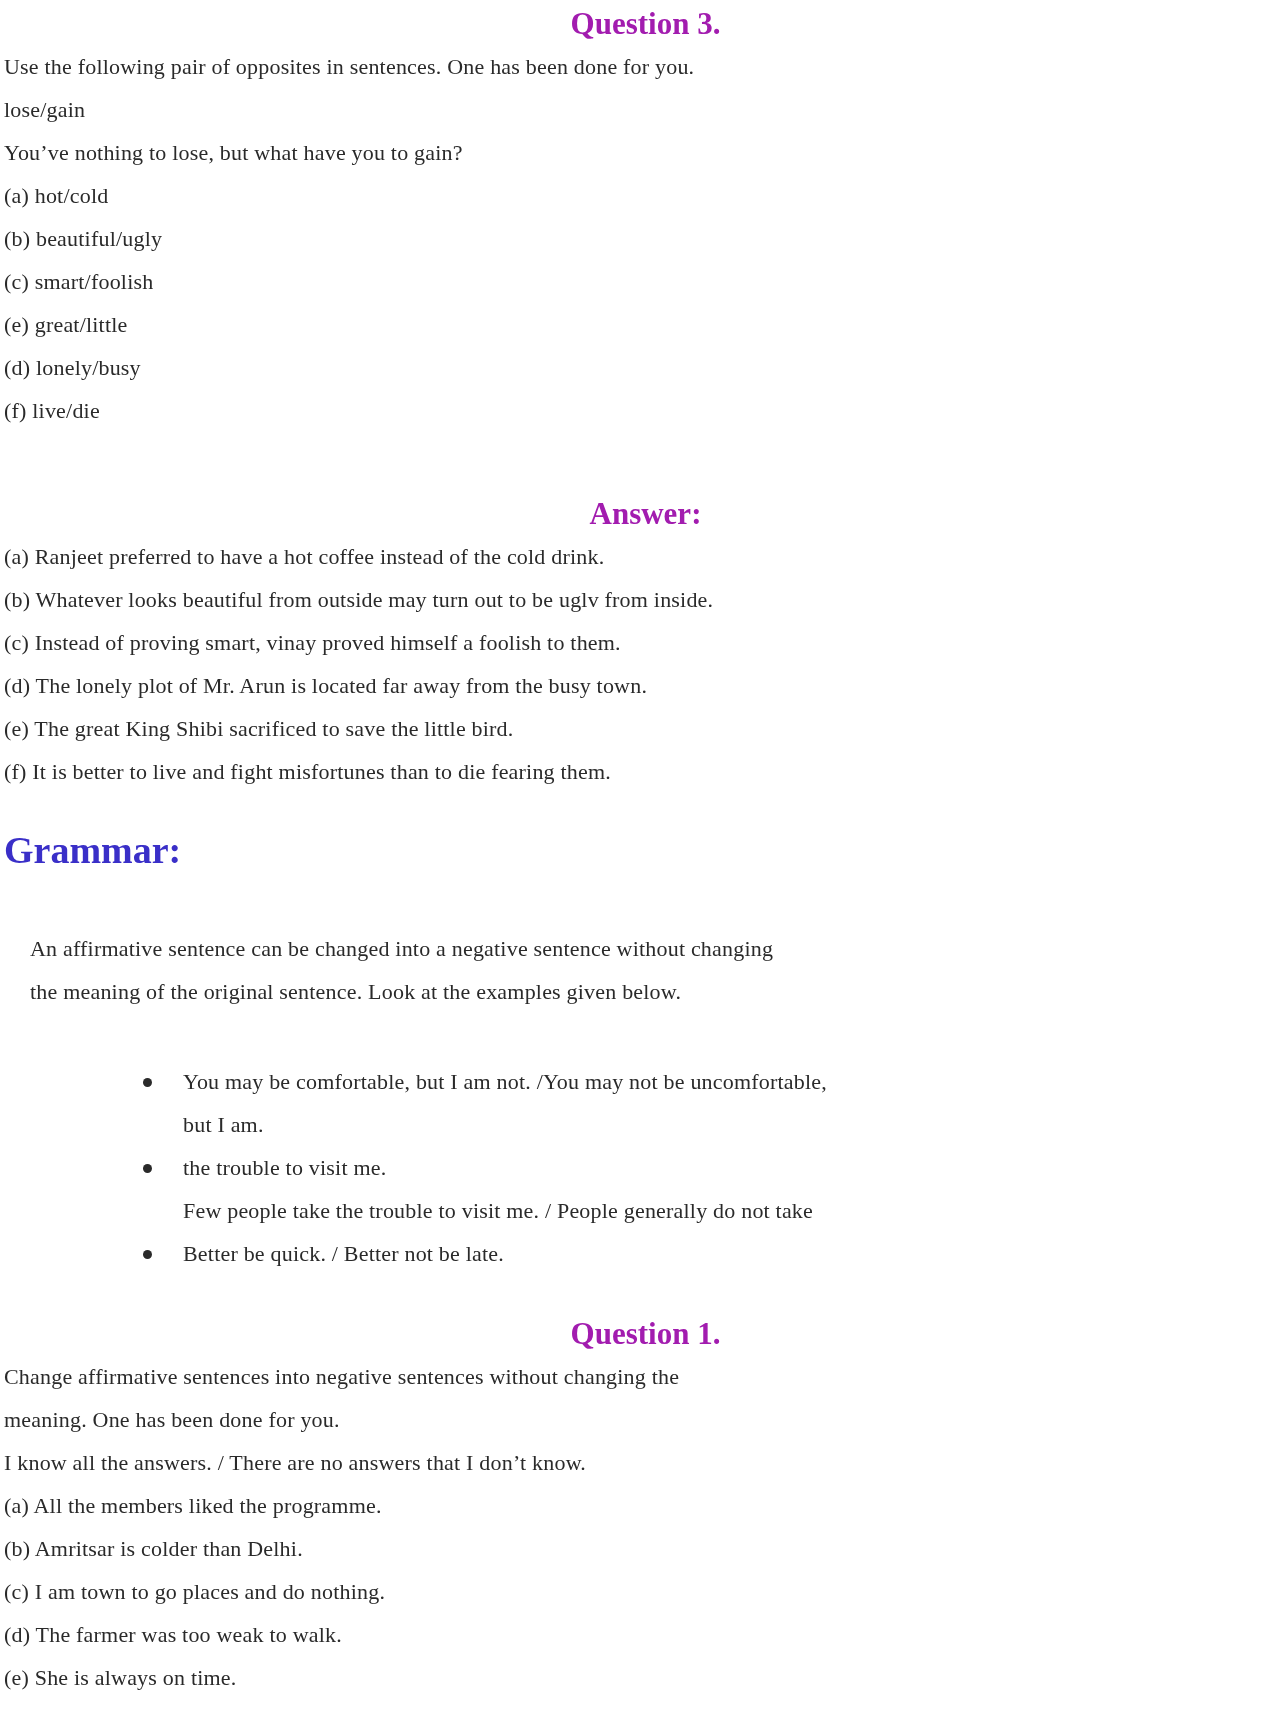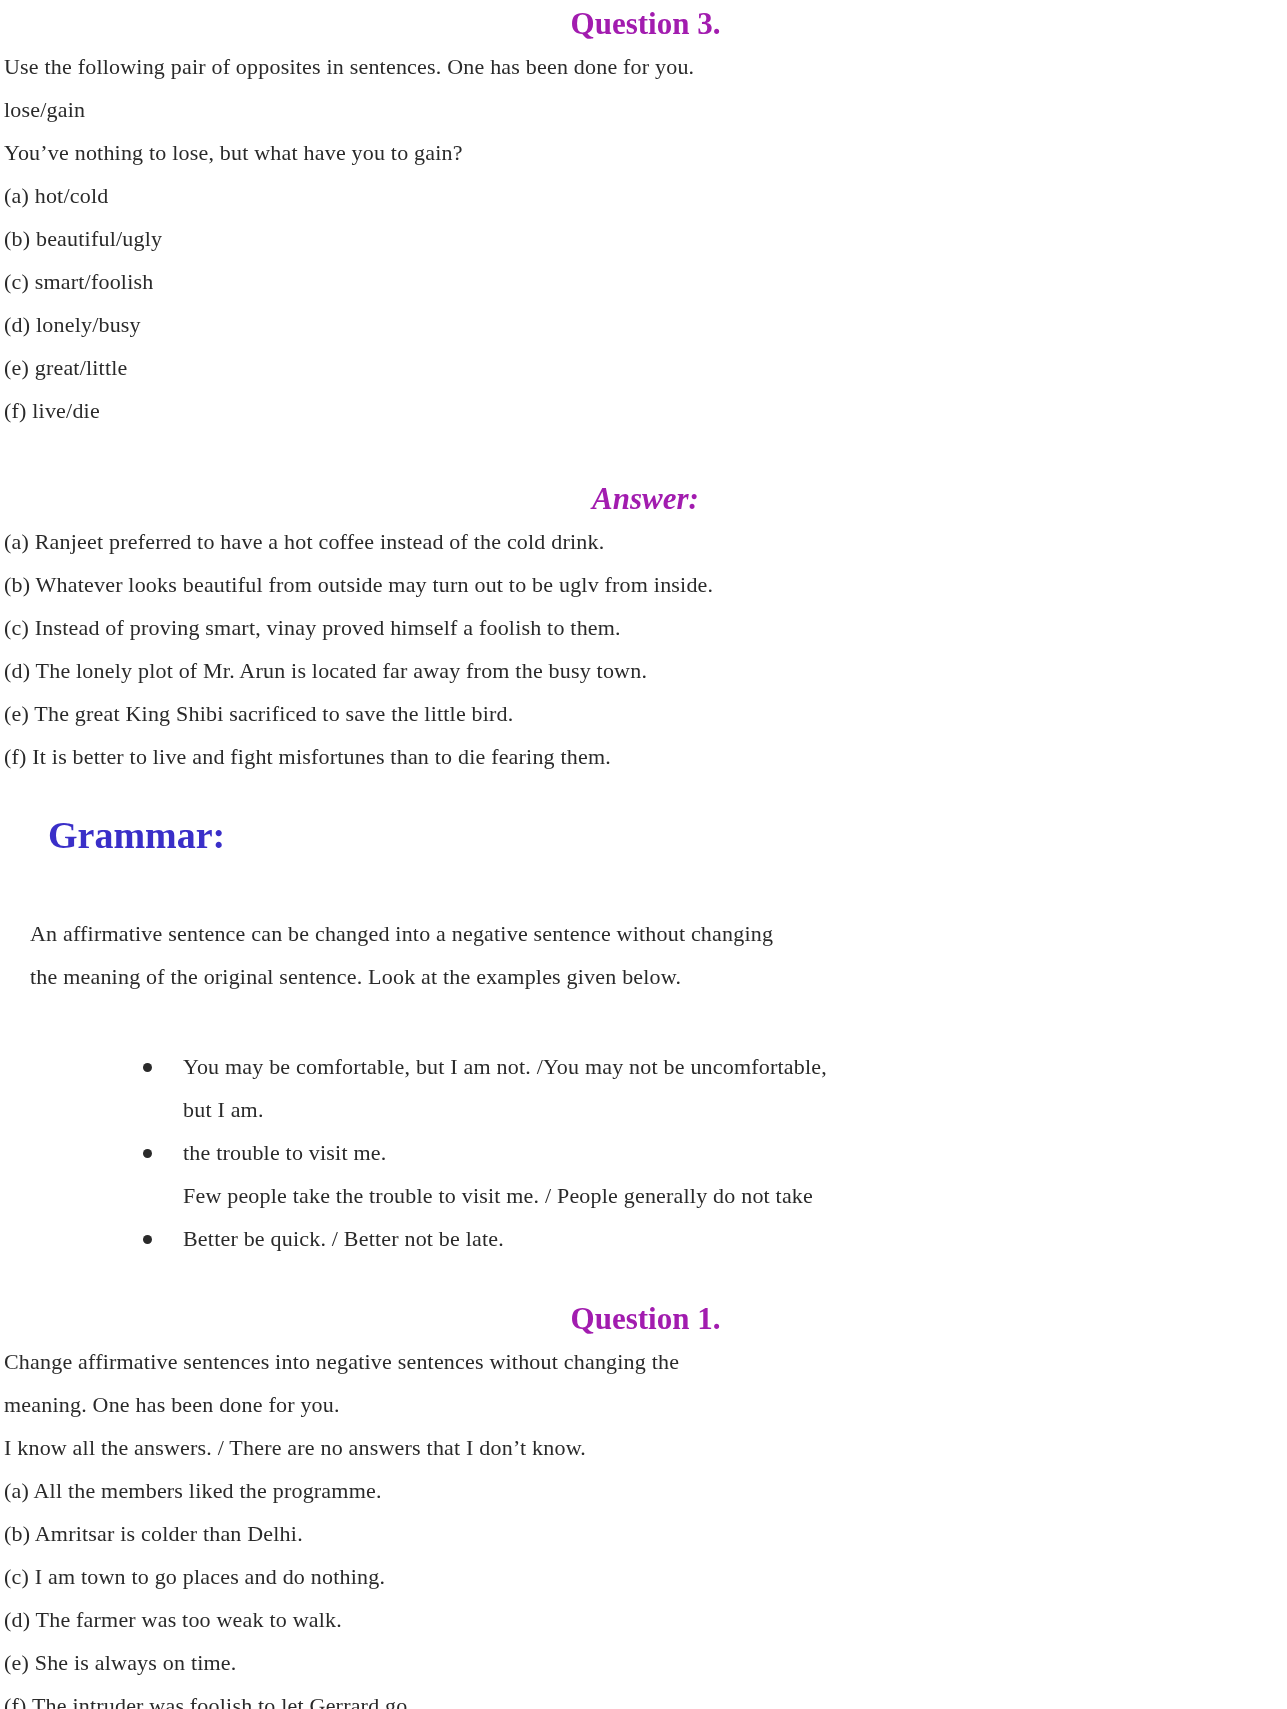--- a/index.html
+++ b/index.html
@@ -25,30 +25,28 @@
   }
   .heading {
     font-weight: bold;
     font-size: 31px;
     line-height: 43px;
     color: #a21caf;
     white-space: nowrap;
     text-align: center;
   }
   .answer-heading {
-    margin-top: 45px;
-    font-style: italic;
+    margin-top: 60px;
   }
   .grammar-heading {
     margin-top: 32px;
     font-weight: bold;
     font-size: 38px;
     line-height: 50px;
     white-space: nowrap;
-    margin-left: 44px;
   }
   .grammar-paragraph {
     margin-top: 52px;
     margin-left: 26px;
   }
   ul.bullet-list {
     margin: 47px 0 16px 0;
     padding: 0 0 0 179px;
     list-style: none;
   }
@@ -74,22 +72,22 @@
 
 <div class="doc">
 
   <div class="heading">Question 3.</div>
   <div class="line">Use the following pair of opposites in sentences. One has been done for you.</div>
   <div class="line">lose/gain</div>
   <div class="line">You’ve nothing to lose, but what have you to gain?</div>
   <div class="line">(a) hot/cold</div>
   <div class="line">(b) beautiful/ugly</div>
   <div class="line">(c) smart/foolish</div>
+  <div class="line">(e) great/little</div>
   <div class="line">(d) lonely/busy</div>
-  <div class="line">(e) great/little</div>
   <div class="line">(f) live/die</div>
 
   <div class="heading answer-heading">Answer:</div>
   <div class="line">(a) Ranjeet preferred to have a hot coffee instead of the cold drink.</div>
   <div class="line">(b) Whatever looks beautiful from outside may turn out to be uglv from inside.</div>
   <div class="line">(c) Instead of proving smart, vinay proved himself a foolish to them.</div>
   <div class="line">(d) The lonely plot of Mr. Arun is located far away from the busy town.</div>
   <div class="line">(e) The great King Shibi sacrificed to save the little bird.</div>
   <div class="line">(f) It is better to live and fight misfortunes than to die fearing them.</div>
 

